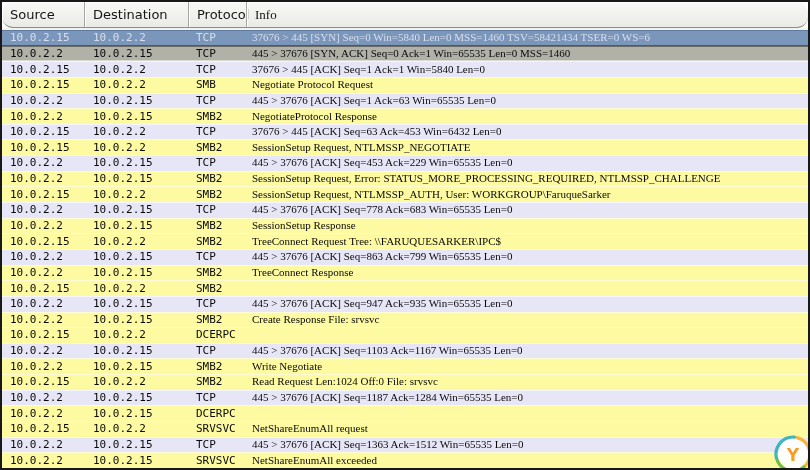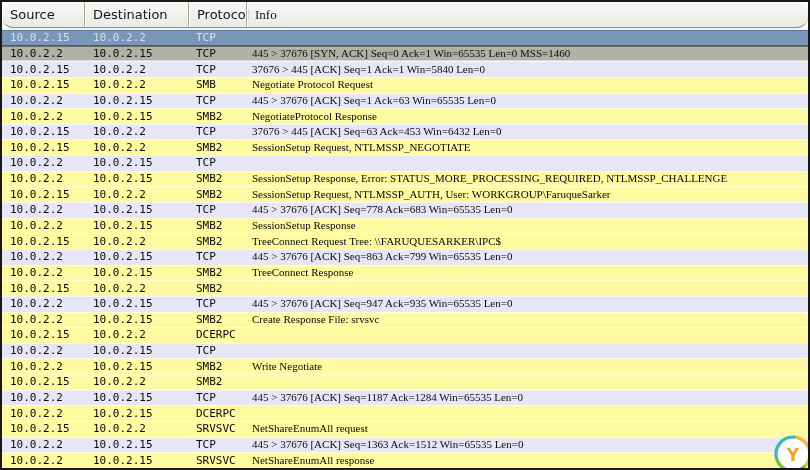--- a/index.html
+++ b/index.html
@@ -55,20 +55,21 @@
       <div class="hcell w-info">Info</div>
     </div>
 
   <div class="subheader-strip"></div>
 
   <div class="rows" id="packet-rows">
       <div class="row state-selected" style="background: rgb(123, 150, 187); color: rgb(216, 223, 236);">
         <div class="cell w-src">10.0.2.15</div>
         <div class="cell w-dst">10.0.2.2</div>
         <div class="cell w-proto">TCP</div>
+        <div class="cell w-info">37676 &gt; 445 [SYN] Seq=0 Win=5840 Len=0 MSS=1460 TSV=58421434 TSER=0 WS=6</div>
       </div>
       <div class="row state-grayline" style="background: rgb(177, 177, 167); color: rgb(10, 10, 10);">
         <div class="cell w-src">10.0.2.2</div>
         <div class="cell w-dst">10.0.2.15</div>
         <div class="cell w-proto">TCP</div>
         <div class="cell w-info">445 &gt; 37676 [SYN, ACK] Seq=0 Ack=1 Win=65535 Len=0 MSS=1460</div>
       </div>
       <div class="row state-tcp" style="background: rgb(231, 230, 247); color: rgb(10, 10, 10);">
         <div class="cell w-src">10.0.2.15</div>
         <div class="cell w-dst">10.0.2.2</div>
@@ -102,26 +103,27 @@
       <div class="row state-application" style="background: rgb(253, 250, 162); color: rgb(10, 10, 10);">
         <div class="cell w-src">10.0.2.15</div>
         <div class="cell w-dst">10.0.2.2</div>
         <div class="cell w-proto">SMB2</div>
         <div class="cell w-info">SessionSetup Request, NTLMSSP_NEGOTIATE</div>
       </div>
       <div class="row state-tcp" style="background: rgb(231, 230, 247); color: rgb(10, 10, 10);">
         <div class="cell w-src">10.0.2.2</div>
         <div class="cell w-dst">10.0.2.15</div>
         <div class="cell w-proto">TCP</div>
-      </div>
-      <div class="row state-application" style="background: rgb(253, 250, 162); color: rgb(10, 10, 10);">
-        <div class="cell w-src">10.0.2.2</div>
-        <div class="cell w-dst">10.0.2.15</div>
-        <div class="cell w-proto">SMB2</div>
-        <div class="cell w-info">SessionSetup Response, Error: STATUS_MORE_PROCESSING_REQUIRED, NTLMSSP_CHALLENGE</div>
+        <div class="cell w-info">445 &gt; 37676 [ACK] Seq=453 Ack=229 Win=65535 Len=0</div>
+      </div>
+      <div class="row state-application" style="background: rgb(253, 250, 162); color: rgb(10, 10, 10);">
+        <div class="cell w-src">10.0.2.2</div>
+        <div class="cell w-dst">10.0.2.15</div>
+        <div class="cell w-proto">SMB2</div>
+        <div class="cell w-info">SessionSetup Request, Error: STATUS_MORE_PROCESSING_REQUIRED, NTLMSSP_CHALLENGE</div>
       </div>
       <div class="row state-application" style="background: rgb(253, 250, 162); color: rgb(10, 10, 10);">
         <div class="cell w-src">10.0.2.15</div>
         <div class="cell w-dst">10.0.2.2</div>
         <div class="cell w-proto">SMB2</div>
         <div class="cell w-info">SessionSetup Request, NTLMSSP_AUTH, User: WORKGROUP\FaruqueSarker</div>
       </div>
       <div class="row state-tcp" style="background: rgb(231, 230, 247); color: rgb(10, 10, 10);">
         <div class="cell w-src">10.0.2.2</div>
         <div class="cell w-dst">10.0.2.15</div>
@@ -171,31 +173,33 @@
       </div>
       <div class="row state-application" style="background: rgb(253, 250, 162); color: rgb(10, 10, 10);">
         <div class="cell w-src">10.0.2.15</div>
         <div class="cell w-dst">10.0.2.2</div>
         <div class="cell w-proto">DCERPC</div>
       </div>
       <div class="row state-tcp" style="background: rgb(231, 230, 247); color: rgb(10, 10, 10);">
         <div class="cell w-src">10.0.2.2</div>
         <div class="cell w-dst">10.0.2.15</div>
         <div class="cell w-proto">TCP</div>
+        <div class="cell w-info">445 &gt; 37676 [ACK] Seq=1103 Ack=1167 Win=65535 Len=0</div>
       </div>
       <div class="row state-application" style="background: rgb(253, 250, 162); color: rgb(10, 10, 10);">
         <div class="cell w-src">10.0.2.2</div>
         <div class="cell w-dst">10.0.2.15</div>
         <div class="cell w-proto">SMB2</div>
         <div class="cell w-info">Write Negotiate</div>
       </div>
       <div class="row state-application" style="background: rgb(253, 250, 162); color: rgb(10, 10, 10);">
         <div class="cell w-src">10.0.2.15</div>
         <div class="cell w-dst">10.0.2.2</div>
         <div class="cell w-proto">SMB2</div>
+        <div class="cell w-info">Read Request Len:1024 Off:0 File: srvsvc</div>
       </div>
       <div class="row state-tcp" style="background: rgb(231, 230, 247); color: rgb(10, 10, 10);">
         <div class="cell w-src">10.0.2.2</div>
         <div class="cell w-dst">10.0.2.15</div>
         <div class="cell w-proto">TCP</div>
         <div class="cell w-info">445 &gt; 37676 [ACK] Seq=1187 Ack=1284 Win=65535 Len=0</div>
       </div>
       <div class="row state-application" style="background: rgb(253, 250, 162); color: rgb(10, 10, 10);">
         <div class="cell w-src">10.0.2.2</div>
         <div class="cell w-dst">10.0.2.15</div>
@@ -210,21 +214,21 @@
       <div class="row state-tcp" style="background: rgb(231, 230, 247); color: rgb(10, 10, 10);">
         <div class="cell w-src">10.0.2.2</div>
         <div class="cell w-dst">10.0.2.15</div>
         <div class="cell w-proto">TCP</div>
         <div class="cell w-info">445 &gt; 37676 [ACK] Seq=1363 Ack=1512 Win=65535 Len=0</div>
       </div>
       <div class="row state-application" style="background: rgb(253, 250, 162); color: rgb(10, 10, 10);">
         <div class="cell w-src">10.0.2.2</div>
         <div class="cell w-dst">10.0.2.15</div>
         <div class="cell w-proto">SRVSVC</div>
-        <div class="cell w-info">NetShareEnumAll response</div>
+        <div class="cell w-info">NetShareEnumAll exceeded</div>
       </div>
     </div>
 
   <svg class="watermark" viewBox="0 0 40 40" width="40" height="40">
     <circle cx="20" cy="20" r="15" fill="#ffffff"></circle>
     <path d="M 4 25.8 A 17 17 0 0 1 21.5 3.1" fill="none" stroke-width="3.2" stroke-linecap="round" class="arc-teal" stroke="#35b4bf"></path>
     <path d="M 24.4 3.6 A 17 17 0 0 1 29.75 33.9" fill="none" stroke-width="3.2" stroke-linecap="round" class="arc-yellow" stroke="#f8b133"></path>
     <path d="M 30.9 33 A 17 17 0 0 1 4.6 27.2" fill="none" stroke-width="3.2" stroke-linecap="round" class="arc-green" stroke="#6abf3a"></path>
     <text id="watermark-letter" x="20" y="26.5" text-anchor="middle" font-family="DejaVu Sans, Liberation Sans, sans-serif" font-size="17" font-weight="bold" fill="#f59b1e">Y</text>
   </svg>

